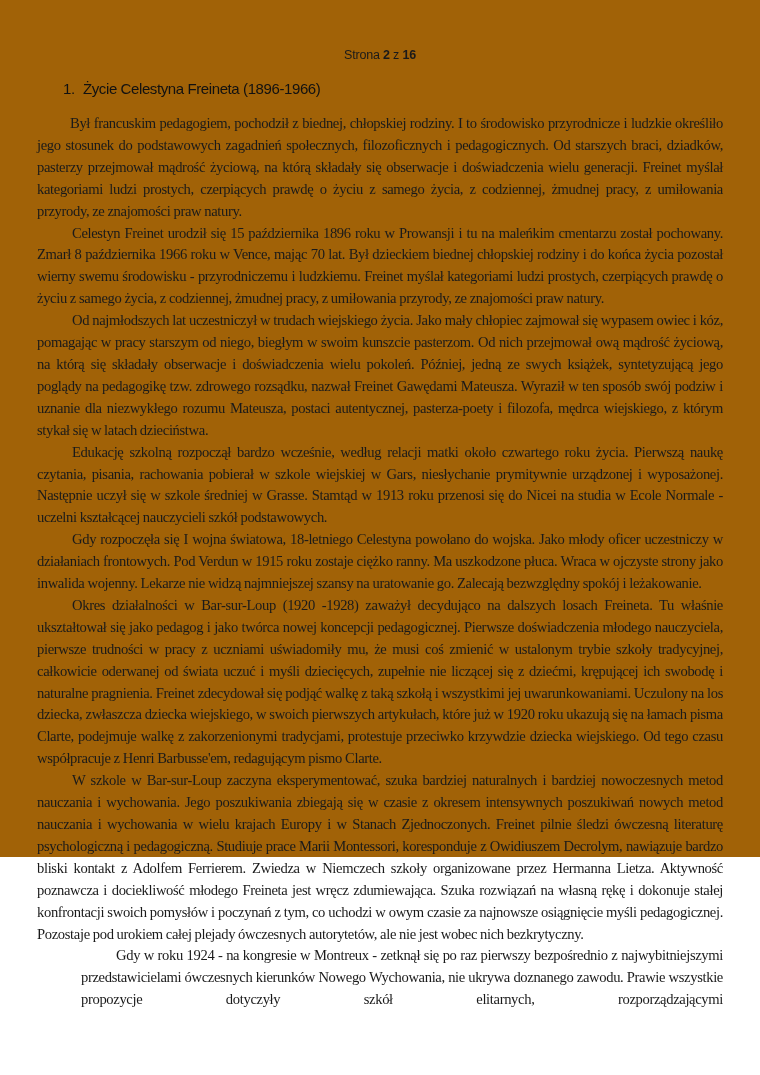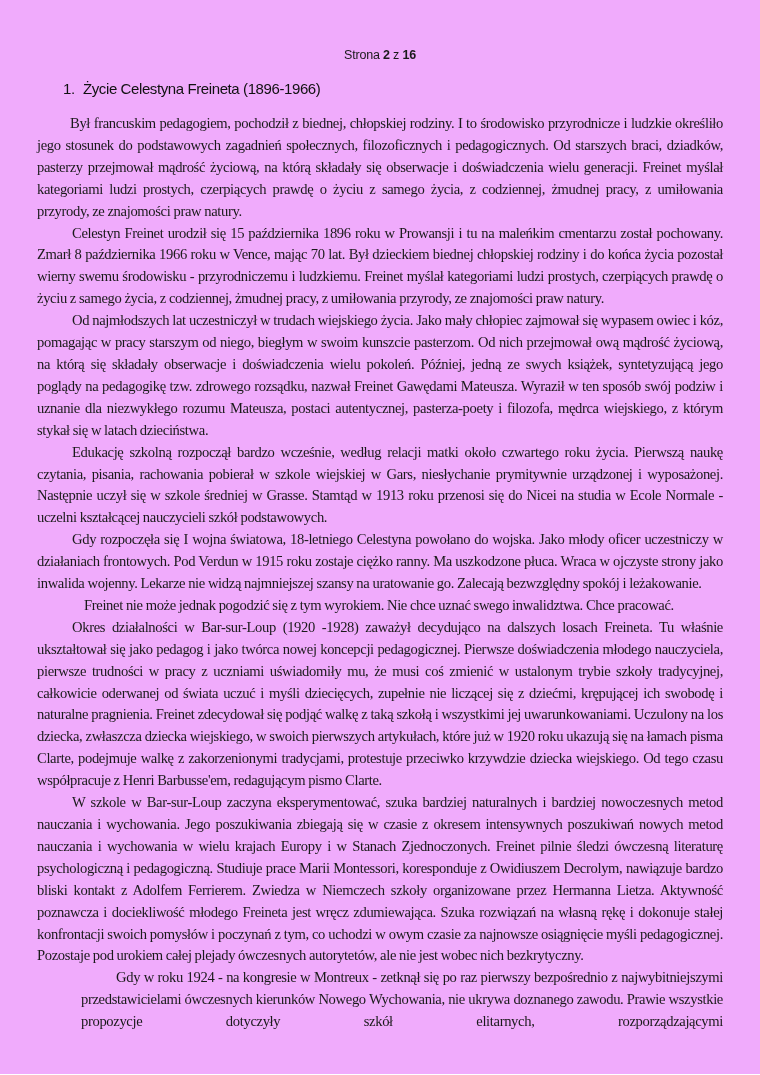--- a/index.html
+++ b/index.html
@@ -12,22 +12,22 @@
     height: 1075px;
     overflow: hidden;
     position: relative;
     color: #1a1a1a;
   }
   .page {
     position: absolute;
     left: 0;
     top: 0;
     width: 760px;
-    height: 1074px;
-    background: #f0abfc;
+    height: 857px;
+    background: #a16207;
   }
   .page-header {
     position: absolute;
     top: 48px;
     left: 0;
     width: 760px;
     text-align: center;
     font-family: "Liberation Sans", sans-serif;
     font-size: 12.5px;
     letter-spacing: -0.2px;
@@ -89,19 +89,18 @@
   <div class="section-title">
     <span class="num">1.</span><span>Życie Celestyna Freineta (1896-1966)</span>
   </div>
 
   <div class="body-text">
     <p class="first">Był francuskim pedagogiem, pochodził z biednej, chłopskiej rodziny. I to środowisko przyrodnicze i ludzkie określiło jego stosunek do podstawowych zagadnień społecznych, filozoficznych i pedagogicznych. Od starszych braci, dziadków, pasterzy przejmował mądrość życiową, na którą składały się obserwacje i doświadczenia wielu generacji. Freinet myślał kategoriami ludzi prostych, czerpiących prawdę o życiu z samego życia, z codziennej, żmudnej pracy, z umiłowania przyrody, ze znajomości praw natury.</p>
     <p>Celestyn Freinet urodził się 15 października 1896 roku w Prowansji i tu na maleńkim cmentarzu został pochowany. Zmarł 8 października 1966 roku w Vence, mając 70 lat. Był dzieckiem biednej chłopskiej rodziny i do końca życia pozostał wierny swemu środowisku - przyrodniczemu i ludzkiemu. Freinet myślał kategoriami ludzi prostych, czerpiących prawdę o życiu z samego życia, z codziennej, żmudnej pracy, z umiłowania przyrody, ze znajomości praw natury.</p>
     <p>Od najmłodszych lat uczestniczył w trudach wiejskiego życia. Jako mały chłopiec zajmował się wypasem owiec i kóz, pomagając w pracy starszym od niego, biegłym w swoim kunszcie pasterzom. Od nich przejmował ową mądrość życiową, na którą się składały obserwacje i doświadczenia wielu pokoleń. Później, jedną ze swych książek, syntetyzującą jego poglądy na pedagogikę tzw. zdrowego rozsądku, nazwał Freinet Gawędami Mateusza. Wyraził w ten sposób swój podziw i uznanie dla niezwykłego rozumu Mateusza, postaci autentycznej, pasterza-poety i filozofa, mędrca wiejskiego, z którym stykał się w latach dzieciństwa.</p>
     <p>Edukację szkolną rozpoczął bardzo wcześnie, według relacji matki około czwartego roku życia. Pierwszą naukę czytania, pisania, rachowania pobierał w szkole wiejskiej w Gars, niesłychanie prymitywnie urządzonej i wyposażonej. Następnie uczył się w szkole średniej w Grasse. Stamtąd w 1913 roku przenosi się do Nicei na studia w Ecole Normale - uczelni kształcącej nauczycieli szkół podstawowych.</p>
     <p>Gdy rozpoczęła się I wojna światowa, 18-letniego Celestyna powołano do wojska. Jako młody oficer uczestniczy w działaniach frontowych. Pod Verdun w 1915 roku zostaje ciężko ranny. Ma uszkodzone płuca. Wraca w ojczyste strony jako inwalida wojenny. Lekarze nie widzą najmniejszej szansy na uratowanie go. Zalecają bezwzględny spokój i leżakowanie.</p>
-    <p class="extra-indent">Freinet nie może jednak pogodzić się z tym wyrokiem. Nie chce uznać swego inwalidztwa. Chce pracować.</p>
     <p>Okres działalności w Bar-sur-Loup (1920 -1928) zaważył decydująco na dalszych losach Freineta. Tu właśnie ukształtował się jako pedagog i jako twórca nowej koncepcji pedagogicznej. Pierwsze doświadczenia młodego nauczyciela, pierwsze trudności w pracy z uczniami uświadomiły mu, że musi coś zmienić w ustalonym trybie szkoły tradycyjnej, całkowicie oderwanej od świata uczuć i myśli dziecięcych, zupełnie nie liczącej się z dziećmi, krępującej ich swobodę i naturalne pragnienia. Freinet zdecydował się podjąć walkę z taką szkołą i wszystkimi jej uwarunkowaniami. Uczulony na los dziecka, zwłaszcza dziecka wiejskiego, w swoich pierwszych artykułach, które już w 1920 roku ukazują się na łamach pisma Clarte, podejmuje walkę z zakorzenionymi tradycjami, protestuje przeciwko krzywdzie dziecka wiejskiego. Od tego czasu współpracuje z Henri Barbusse'em, redagującym pismo Clarte.</p>
     <p>W szkole w Bar-sur-Loup zaczyna eksperymentować, szuka bardziej naturalnych i bardziej nowoczesnych metod nauczania i wychowania. Jego poszukiwania zbiegają się w czasie z okresem intensywnych poszukiwań nowych metod nauczania i wychowania w wielu krajach Europy i w Stanach Zjednoczonych. Freinet pilnie śledzi ówczesną literaturę psychologiczną i pedagogiczną. Studiuje prace Marii Montessori, koresponduje z Owidiuszem Decrolym, nawiązuje bardzo bliski kontakt z Adolfem Ferrierem. Zwiedza w Niemczech szkoły organizowane przez Hermanna Lietza. Aktywność poznawcza i dociekliwość młodego Freineta jest wręcz zdumiewająca. Szuka rozwiązań na własną rękę i dokonuje stałej konfrontacji swoich pomysłów i poczynań z tym, co uchodzi w owym czasie za najnowsze osiągnięcie myśli pedagogicznej. Pozostaje pod urokiem całej plejady ówczesnych autorytetów, ale nie jest wobec nich bezkrytyczny.</p>
     <p class="last">Gdy w roku 1924 - na kongresie w Montreux - zetknął się po raz pierwszy bezpośrednio z najwybitniejszymi przedstawicielami ówczesnych kierunków Nowego Wychowania, nie ukrywa doznanego zawodu. Prawie wszystkie propozycje dotyczyły szkół elitarnych, rozporządzającymi</p>
   </div>
 
 </div>
 
 </body></html>

